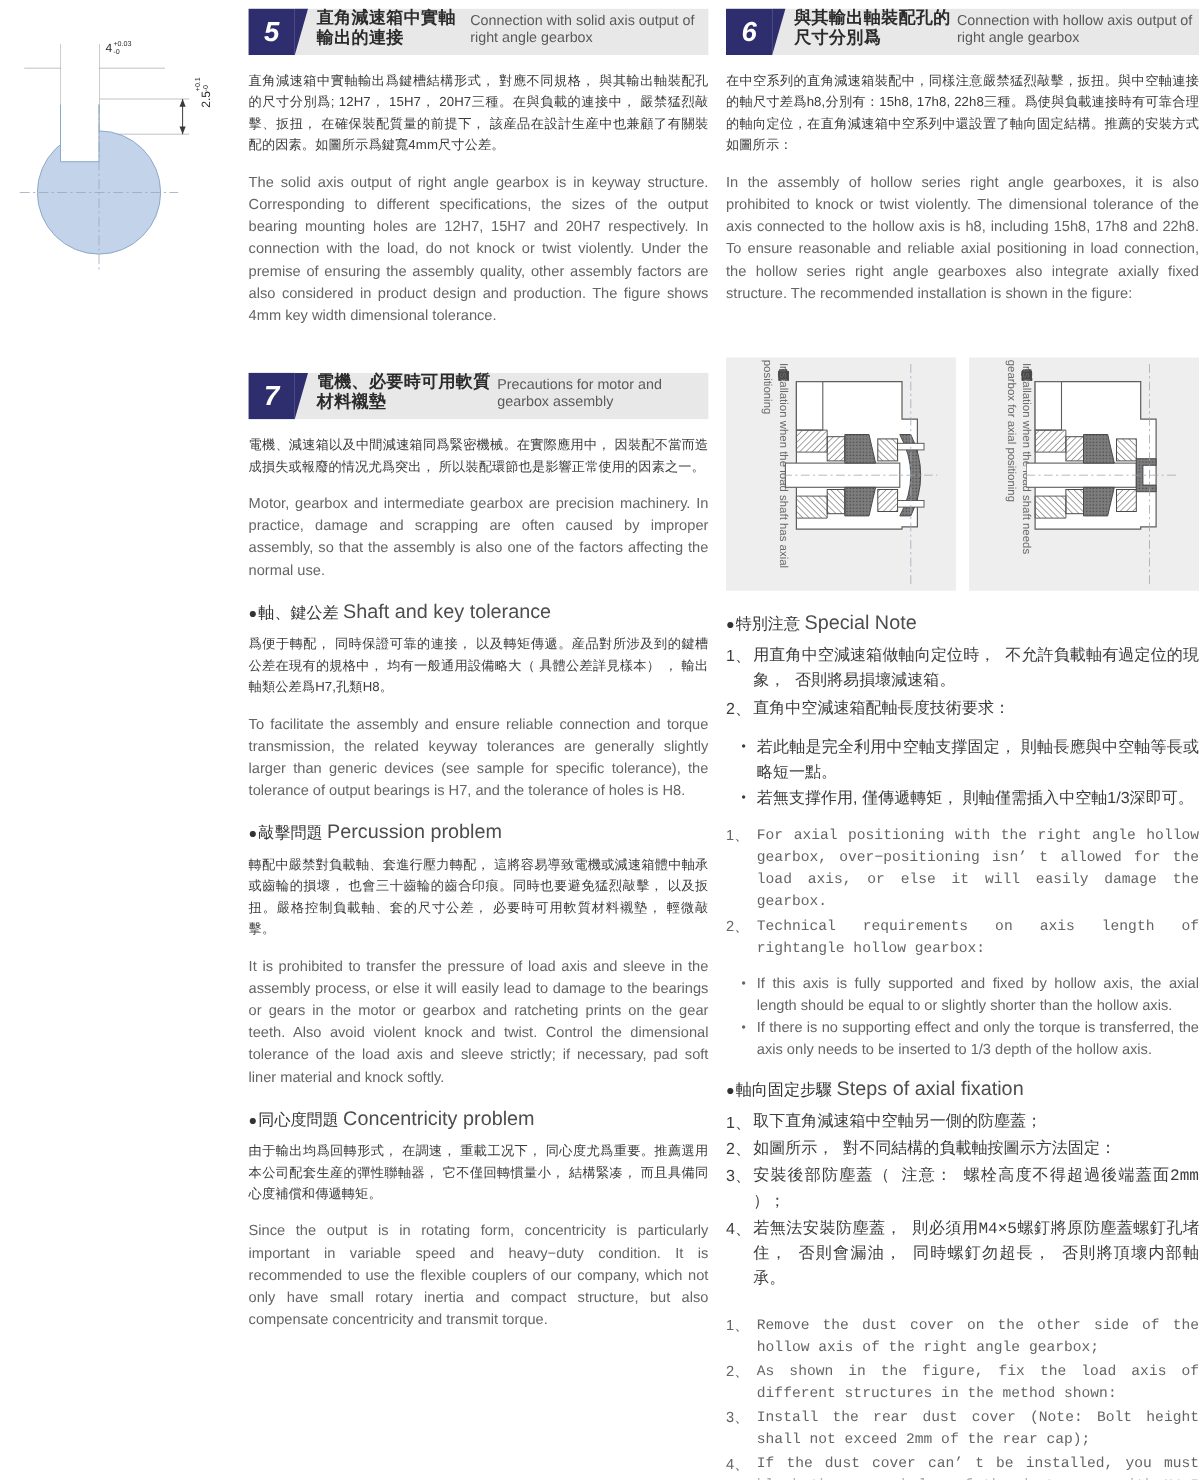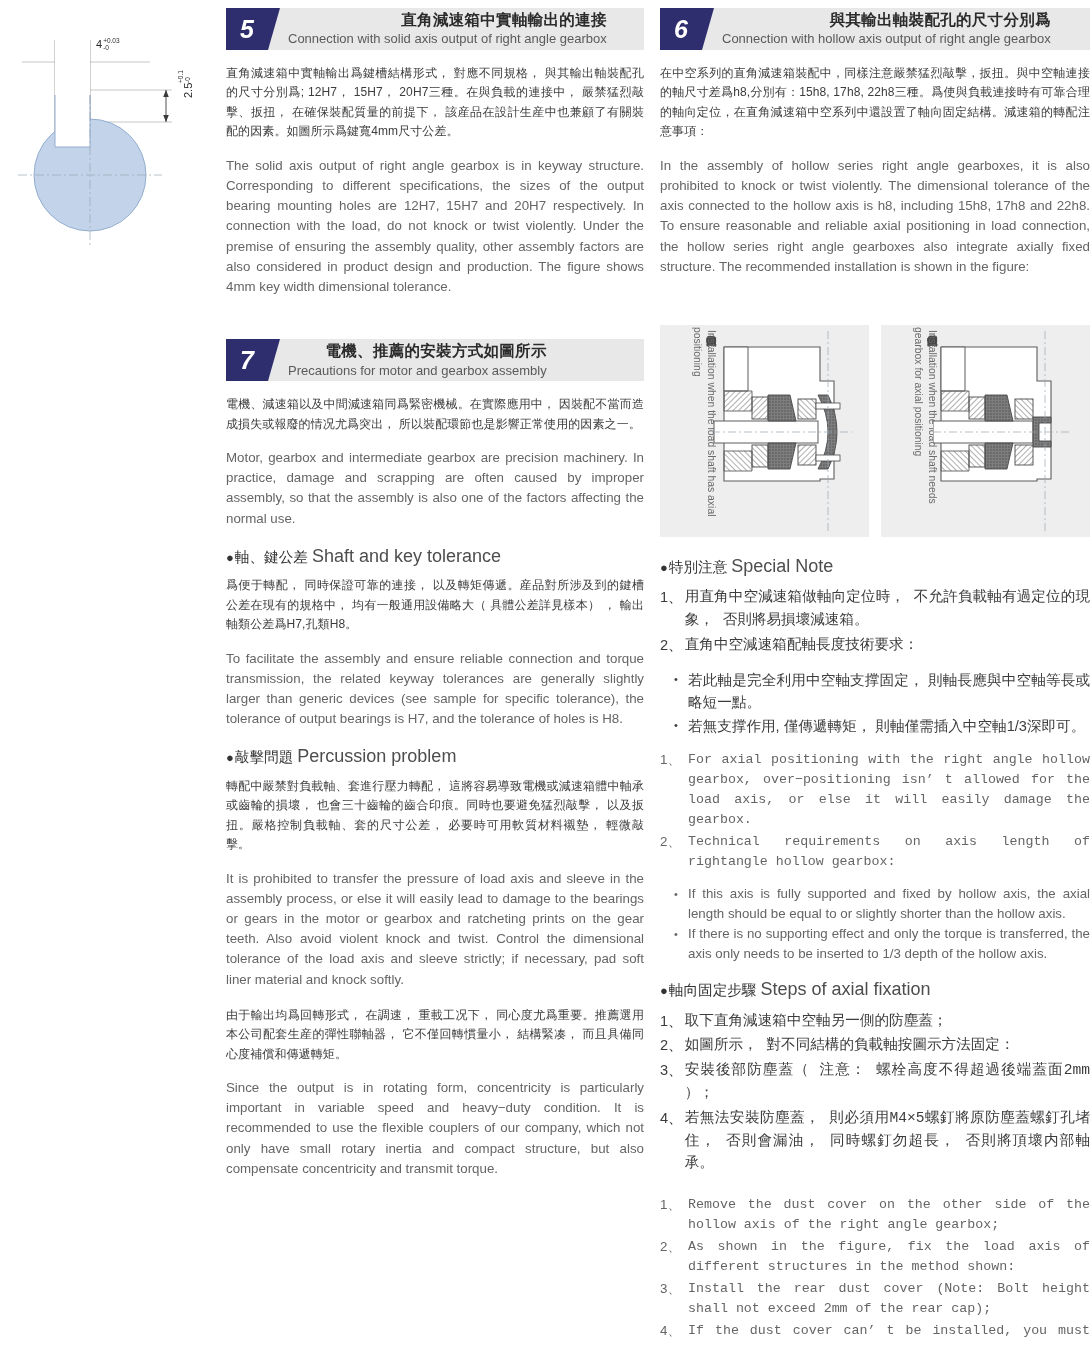--- a/index.html
+++ b/index.html
@@ -66,24 +66,23 @@
     position: absolute;
     right: -12px;
     top: 0;
     width: 0; height: 0;
     border-left: 12px solid #2e2e6e;
     border-bottom: 42px solid transparent;
   }
   .sec-titles {
     padding-left: 20px;
     display: flex;
-    flex-direction: column;
+    flex-direction: row;
     justify-content: center;
     line-height: 1.15;
-    text-align: right;
   }
   .sec-title-cn {
     font-size: 15.5px;
     font-weight: bold;
     color: #2b2b2b;
     letter-spacing: .3px;
   }
   .sec-title-en {
     font-size: 13px;
     color: #5a5a5a;
@@ -297,55 +296,59 @@
       </div>
     </div>
     <p class="cn">直角減速箱中實軸輸出爲鍵槽結構形式， 對應不同規格， 與其輸出軸裝配孔的尺寸分別爲; 12H7， 15H7， 20H7三種。在與負載的連接中， 嚴禁猛烈敲擊、扳扭， 在確保裝配質量的前提下， 該産品在設計生産中也兼顧了有關裝配的因素。如圖所示爲鍵寬4mm尺寸公差。</p>
     <p class="en">The solid axis output of right angle gearbox is in keyway structure. Corresponding to different specifications, the sizes of the output bearing mounting holes are 12H7, 15H7 and 20H7 respectively. In connection with the load, do not knock or twist violently. Under the premise of ensuring the assembly quality, other assembly factors are also considered in product design and production. The figure shows 4mm key width dimensional tolerance.</p>
 
     <div style="height:26px"></div>
 
     <div class="sec-head">
       <div class="sec-num">7</div>
       <div class="sec-titles">
-        <span class="sec-title-cn">電機、推薦的安裝方式如圖所示</span>
+        <span class="sec-title-cn">電機、必要時可用軟質材料襯墊</span>
         <span class="sec-title-en">Precautions for motor and gearbox assembly</span>
       </div>
     </div>
     <p class="cn">電機、減速箱以及中間減速箱同爲緊密機械。在實際應用中， 因裝配不當而造成損失或報廢的情况尤爲突出， 所以裝配環節也是影響正常使用的因素之一。</p>
     <p class="en">Motor, gearbox and intermediate gearbox are precision machinery. In practice, damage and scrapping are often caused by improper assembly, so that the assembly is also one of the factors affecting the normal use.</p>
 
     <h4 class="bullet-head">
       <span class="dot">●</span><span>軸、鍵公差</span>
       <span class="en">Shaft and key tolerance</span>
     </h4>
     <p class="cn">爲便于轉配， 同時保證可靠的連接， 以及轉矩傳遞。産品對所涉及到的鍵槽公差在現有的規格中， 均有一般通用設備略大（ 具體公差詳見樣本） ， 輸出軸類公差爲H7,孔類H8。</p>
     <p class="en">To facilitate the assembly and ensure reliable connection and torque transmission, the related keyway tolerances are generally slightly larger than generic devices (see sample for specific tolerance), the tolerance of output bearings is H7, and the tolerance of holes is H8.</p>
 
     <h4 class="bullet-head">
       <span class="dot">●</span><span>敲擊問題</span>
       <span class="en">Percussion problem</span>
     </h4>
     <p class="cn">轉配中嚴禁對負載軸、套進行壓力轉配， 這將容易導致電機或減速箱體中軸承或齒輪的損壞， 也會三十齒輪的齒合印痕。同時也要避免猛烈敲擊， 以及扳扭。嚴格控制負載軸、套的尺寸公差， 必要時可用軟質材料襯墊， 輕微敲擊。</p>
     <p class="en">It is prohibited to transfer the pressure of load axis and sleeve in the assembly process, or else it will easily lead to damage to the bearings or gears in the motor or gearbox and ratcheting prints on the gear teeth. Also avoid violent knock and twist. Control the dimensional tolerance of the load axis and sleeve strictly; if necessary, pad soft liner material and knock softly.</p>
 
+    <h4 class="bullet-head">
+      <span class="dot">●</span><span>同心度問題</span>
+      <span class="en">Concentricity problem</span>
+    </h4>
     <p class="cn">由于輸出均爲回轉形式， 在調速， 重載工况下， 同心度尤爲重要。推薦選用本公司配套生産的彈性聯軸器， 它不僅回轉慣量小， 結構緊凑， 而且具備同心度補償和傳遞轉矩。</p>
     <p class="en">Since the output is in rotating form, concentricity is particularly important in variable speed and heavy−duty condition. It is recommended to use the flexible couplers of our company, which not only have small rotary inertia and compact structure, but also compensate concentricity and transmit torque.</p>
   </div>
 
   <div class="col-right">
 
     <div class="sec-head">
       <div class="sec-num">6</div>
       <div class="sec-titles">
         <span class="sec-title-cn">與其輸出軸裝配孔的尺寸分別爲</span>
         <span class="sec-title-en">Connection with hollow axis output of right angle gearbox</span>
       </div>
     </div>
-    <p class="cn">在中空系列的直角減速箱裝配中，同樣注意嚴禁猛烈敲擊，扳扭。與中空軸連接的軸尺寸差爲h8,分別有：15h8, 17h8, 22h8三種。爲使與負載連接時有可靠合理的軸向定位，在直角減速箱中空系列中還設置了軸向固定結構。減速箱的轉配注意事項：</p>
+    <p class="cn">在中空系列的直角減速箱裝配中，同樣注意嚴禁猛烈敲擊，扳扭。與中空軸連接的軸尺寸差爲h8,分別有：15h8, 17h8, 22h8三種。爲使與負載連接時有可靠合理的軸向定位，在直角減速箱中空系列中還設置了軸向固定結構。推薦的安裝方式如圖所示：</p>
     <p class="en">In the assembly of hollow series right angle gearboxes, it is also prohibited to knock or twist violently. The dimensional tolerance of the axis connected to the hollow axis is h8, including 15h8, 17h8 and 22h8. To ensure reasonable and reliable axial positioning in load connection, the hollow series right angle gearboxes also integrate axially fixed structure. The recommended installation is shown in the figure:</p>
 
     <div style="height:32px"></div>
 
     <div class="fig-row">
 
       <div class="fig-box">
         <div class="fig-caption">
           <span>當負載軸已有軸向定位時的安裝</span>
           <span class="cap-en">Installation when the load shaft has axial positioning</span>

